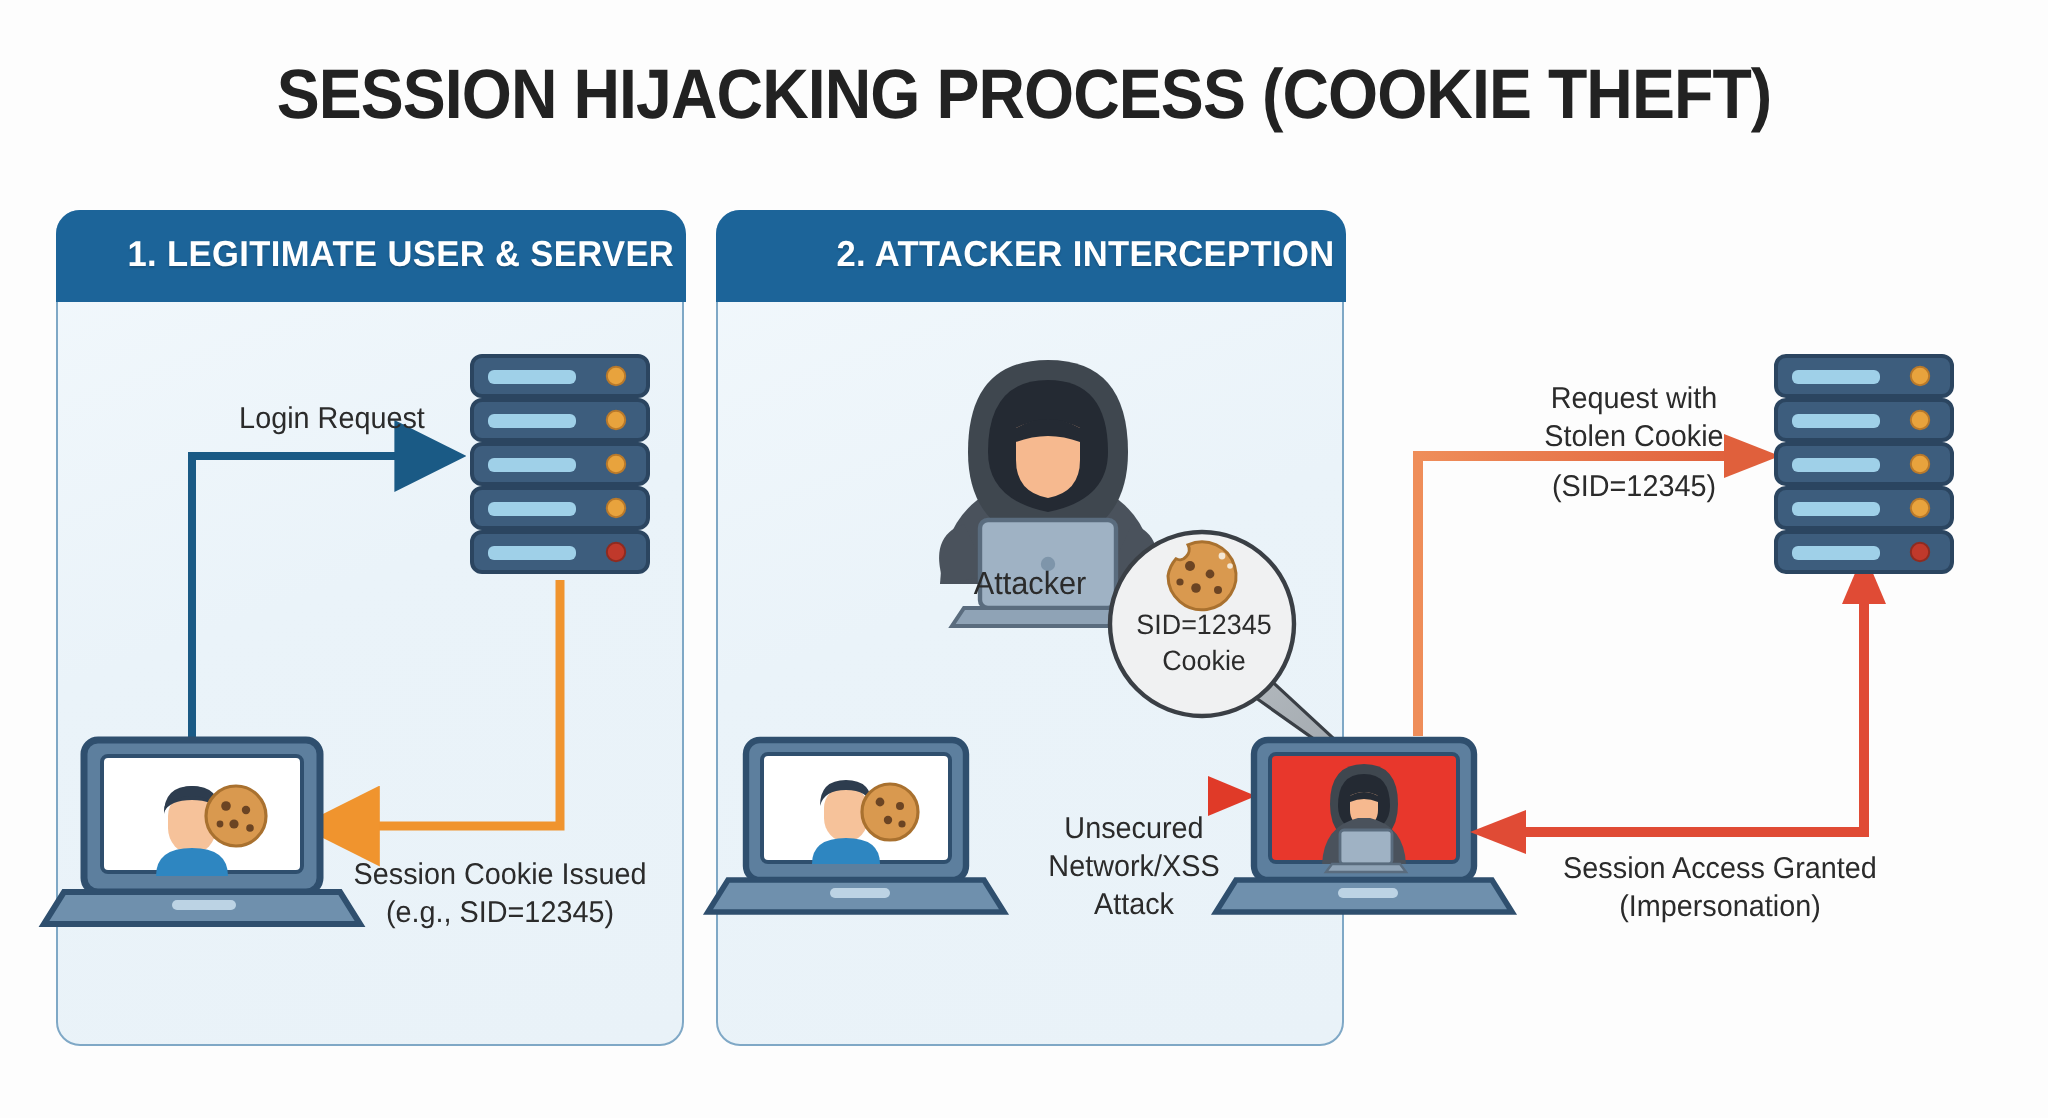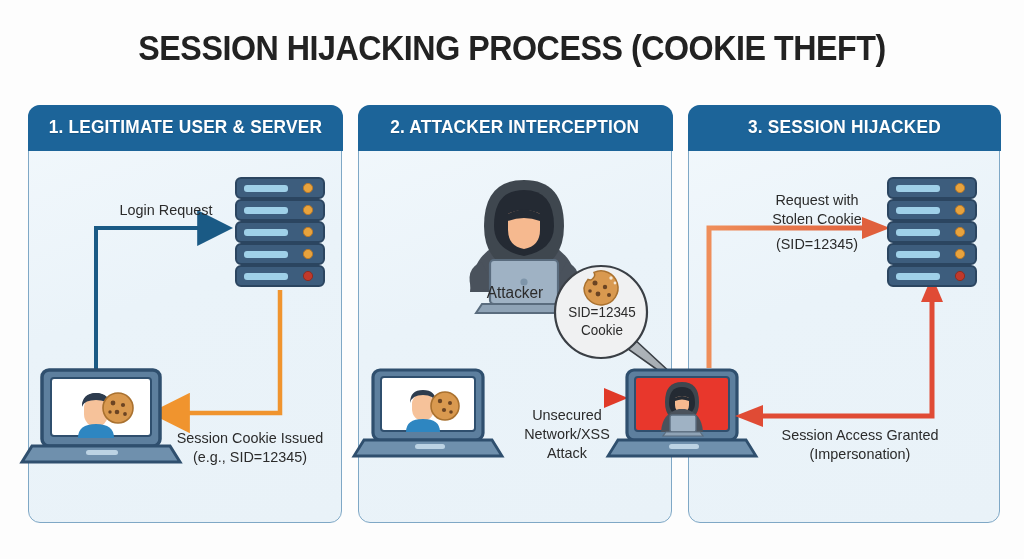--- a/index.html
+++ b/index.html
@@ -41,21 +41,21 @@
   #panel2{left:358px;width:314px;}
   #panel3{left:688px;width:312px;}
 
   .panel-head{
     position:absolute;left:-1.5px;top:-1.5px;
     width:calc(100% + 3px);
     height:46px;
     background:#1c6499;
     border-radius:12px 12px 0 0;
     box-sizing:border-box;
-    display:flex;align-items:center;justify-content:center;
+    display:flex;align-items:center;justify-content:flex-end;
   }
   .panel-head span{
     color:#ffffff;
     font-size:18px;
     font-weight:bold;
     letter-spacing:0.2px;
     font-family:"Liberation Sans Narrow","Liberation Sans",sans-serif;
     transform:scaleX(0.96);
     white-space:nowrap;
     text-shadow:0 1px 1px rgba(0,0,0,.18);
@@ -88,25 +88,20 @@
       <span>1. LEGITIMATE USER &amp; SERVER</span>
     </div>
   </div>
 
   <div class="panel" id="panel2">
     <div class="panel-head">
       <span>2. ATTACKER INTERCEPTION</span>
     </div>
   </div>
 
-  <div class="panel" id="panel3">
-    <div class="panel-head">
-      <span>3. SESSION HIJACKED</span>
-    </div>
-  </div>
 
   <svg class="art" viewBox="0 0 1024 559" xmlns="http://www.w3.org/2000/svg">
     <defs>
 
       <marker id="mk-blue" markerWidth="9" markerHeight="9" refX="6.2" refY="4.5" orient="auto">
         <path d="M0,0 L9,4.5 L0,9 Z" fill="#1a5a85"></path>
       </marker>
       <marker id="mk-orange" markerWidth="9" markerHeight="9" refX="6.2" refY="4.5" orient="auto">
         <path d="M0,0 L9,4.5 L0,9 Z" fill="#f0942e"></path>
       </marker>

